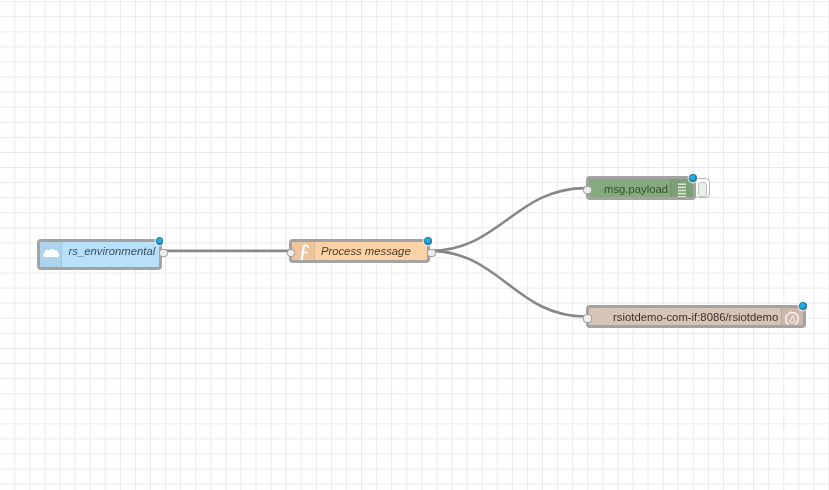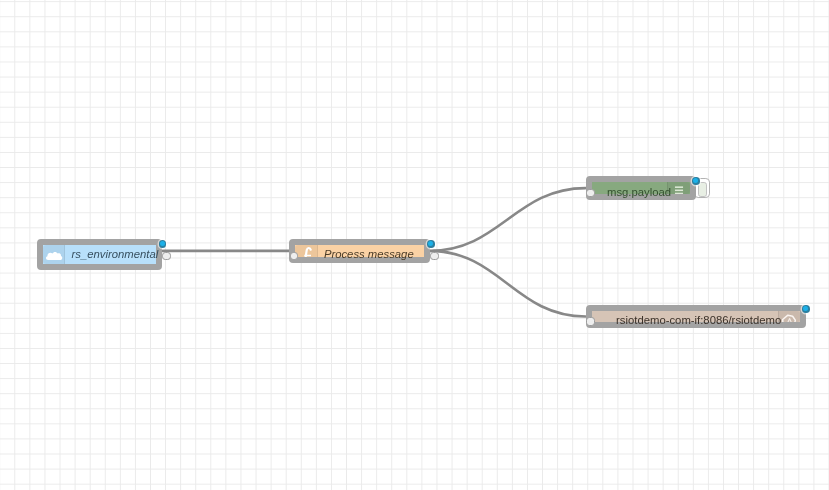--- a/index.html
+++ b/index.html
@@ -13,21 +13,21 @@
         background-image:
           linear-gradient(to right,#eaeaea 1px,transparent 1px),
           linear-gradient(to bottom,#eaeaea 1px,transparent 1px);
         background-size:15.08px 15.08px;
         background-position:-0.78px 1.2px;}
 
   
   #links{position:absolute;left:0;top:0;width:829px;height:490px;}
 
   
-  .node{position:absolute;box-sizing:border-box;border:6px solid #701a75;
+  .node{position:absolute;box-sizing:border-box;border:3px solid #701a75;
         border-radius:4px;overflow:visible;}
   .node-inner{position:absolute;left:0;top:0;right:0;bottom:0;border-radius:3.2px;overflow:hidden;}
   .icon-panel{position:absolute;top:0;bottom:0;box-sizing:border-box;background:rgba(0,0,0,0.055);}
   .icon-panel.left{left:0;border-right:1px solid rgba(0,0,0,0.07);}
   .icon-panel.right{right:0;border-left:1px solid rgba(0,0,0,0.07);}
   .icon-svg{position:absolute;top:0;left:0;overflow:visible;}
   .node-label{position:absolute;white-space:nowrap;font-size:11.3px;line-height:1;}
   .node-label.italic{font-style:italic;}
 
   

